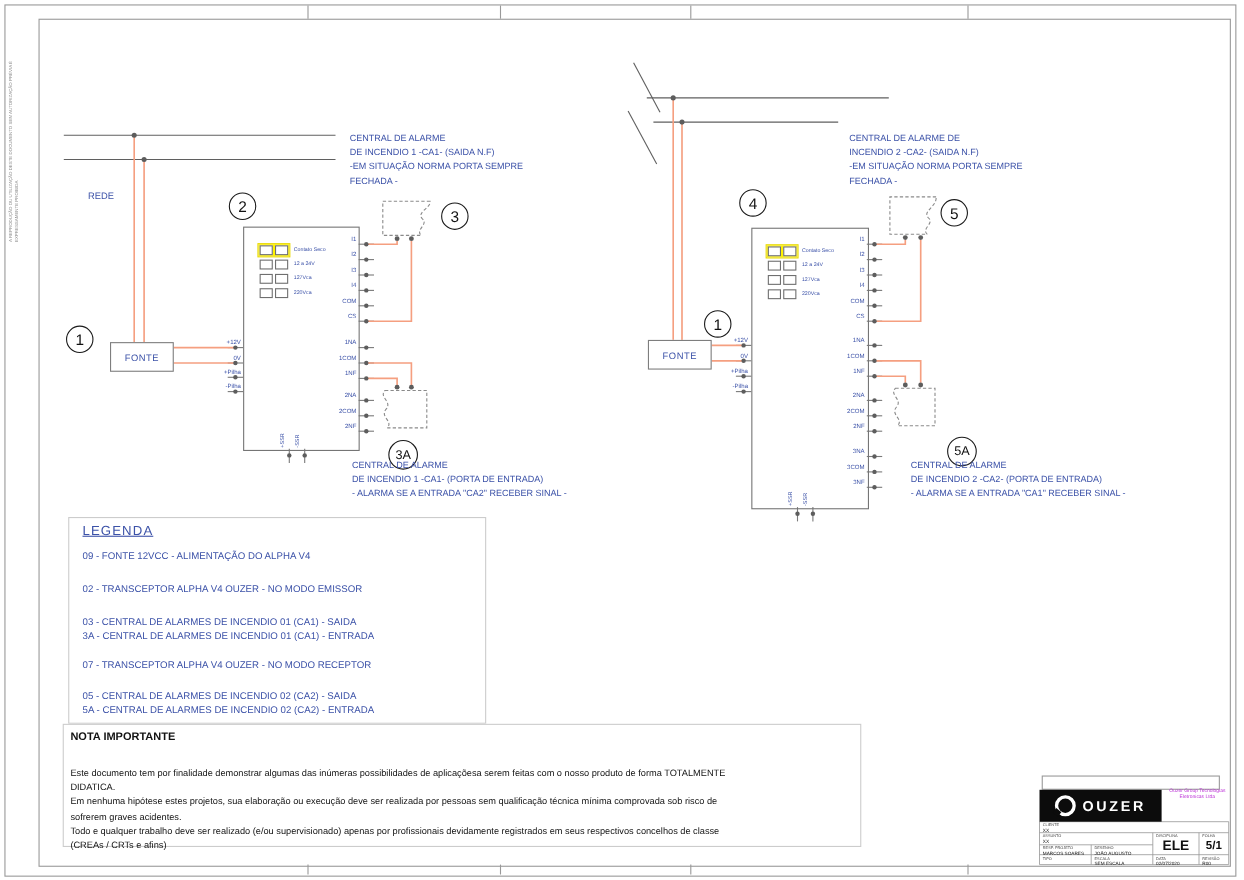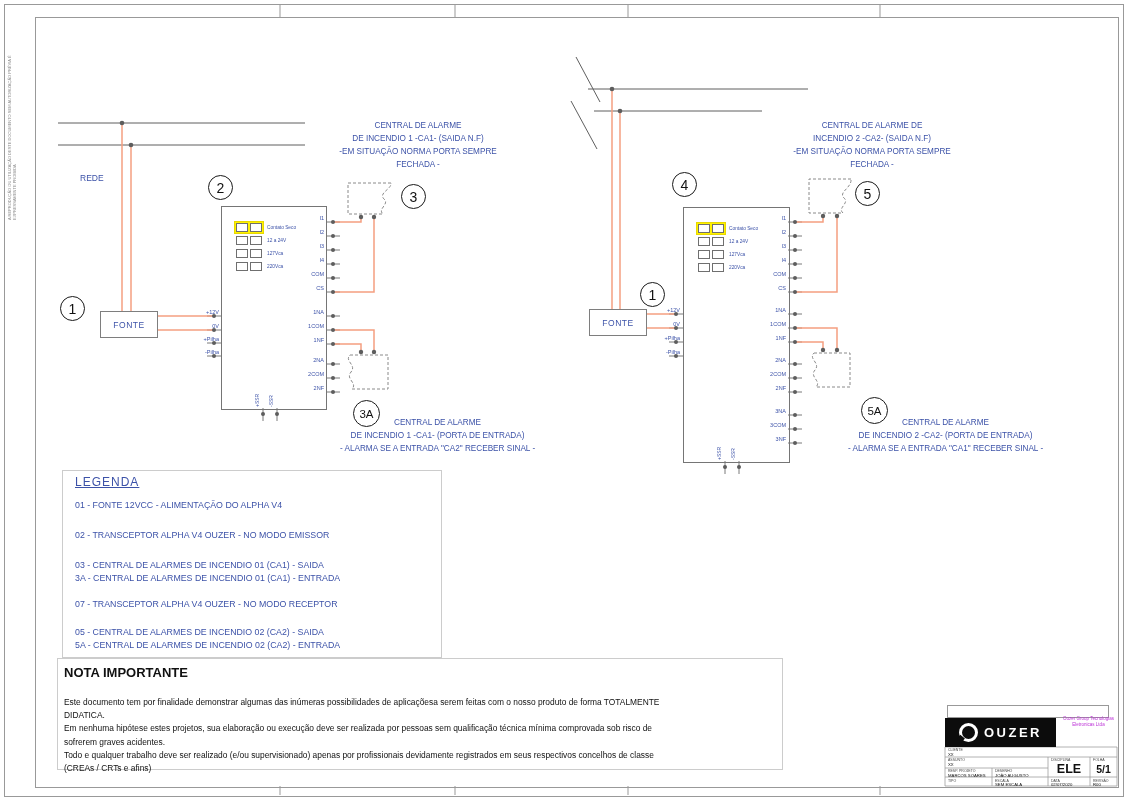--- a/index.html
+++ b/index.html
@@ -11,41 +11,41 @@
     --purple:#BB2FD6;
   }
   html,body{margin:0;padding:0;background:#e9e9e9;}
   #page{position:relative;width:1131px;height:800px;background:#fff;overflow:hidden;
         font-family:"Liberation Sans", sans-serif;-webkit-text-size-adjust:none;}
   #draw{position:absolute;left:0;top:0;}
   .abs{position:absolute;}
   .frame-outer{position:absolute;left:4px;top:4px;width:1118px;height:791px;border:1px solid var(--frame);}
   .frame-inner{position:absolute;left:35px;top:17px;width:1082px;height:769px;border:1px solid var(--frame);}
   .blue{color:var(--blue);}
-  .note-block{position:absolute;color:var(--blue);font-size:8.2px;line-height:13px;text-align:center;white-space:pre-line;}
+  .note-block{position:absolute;color:var(--blue);font-size:8.2px;line-height:13px;text-align:left;white-space:pre-line;}
   .callout{position:absolute;border:1.4px solid #1a1a1a;border-radius:50%;background:#fff;color:#111;
            display:flex;align-items:center;justify-content:center;font-weight:500;}
   .c24{width:23px;height:23px;font-size:14px;}
   .c26{width:25px;height:25px;font-size:11.5px;}
   .device-box{position:absolute;border:1.2px solid #757575;background:transparent;}
   .fonte-box{position:absolute;border:1px solid #7e7e7e;background:#fff;color:var(--blue);
              display:flex;align-items:center;justify-content:center;font-size:8.5px;letter-spacing:.5px;}
   .tlab{position:absolute;font-size:5.5px;color:var(--blue);text-align:right;line-height:6px;}
   .vlab{position:absolute;writing-mode:vertical-rl;transform:rotate(180deg);font-size:5px;color:var(--blue);line-height:6px;}
   .dip{position:absolute;width:95px;}
   .dip-row{display:flex;align-items:center;gap:4px;height:13px;}
   .dip-pair{display:flex;gap:2px;padding:1px;}
   .dip-pair i{display:block;width:10px;height:7px;border:1px solid #6f6f6f;background:#fff;}
   .dip-pair.hl{background:var(--yellow);outline:1.6px solid #e8d900;}
   .dip-label{font-size:4.8px;color:var(--blue);white-space:nowrap;}
   .legend-box{position:absolute;left:62px;top:470px;width:378px;height:186px;border:1px solid #ccc;background:#fff;}
   .legend-title{position:absolute;left:75px;top:475px;font-size:12px;color:var(--blue);text-decoration:underline;letter-spacing:1px;}
   .legend-item{position:absolute;left:75px;font-size:8.8px;color:var(--blue);white-space:nowrap;}
   .nota-box{position:absolute;left:57px;top:658px;width:724px;height:110px;border:1px solid #ccc;background:#fff;}
-  .nota-title{position:absolute;left:64px;top:665px;font-size:13px;color:#111;font-weight:600;}
+  .nota-title{position:absolute;left:64px;top:665px;font-size:10px;color:#111;font-weight:600;}
   .nota-body{position:absolute;left:64px;top:684px;width:706px;font-size:8.4px;line-height:13.2px;color:#111;white-space:pre-line;margin-top:12px;}
   .margin-note{position:absolute;left:7px;top:25px;height:195px;writing-mode:vertical-rl;transform:rotate(180deg);
                font-size:4px;line-height:5px;color:#909090;}
   .tb-strip{position:absolute;left:947px;top:705px;width:160px;height:11px;border:1px solid #999;background:#fff;}
   .tb-logo{position:absolute;left:945px;top:718px;width:111px;height:29px;background:#0c0c0c;
            display:flex;align-items:center;justify-content:center;gap:6px;}
   .logo-ring{width:13px;height:13px;border:3px solid #fff;border-radius:50%;position:relative;}
   .logo-ring:after{content:"";position:absolute;left:-4px;bottom:-2px;width:6px;height:5px;background:#0c0c0c;transform:rotate(40deg);}
   .logo-word{color:#fff;font-weight:700;font-size:13px;letter-spacing:2.5px;}
   .tb-company{position:absolute;left:1057px;top:716px;width:126px;text-align:center;font-size:9px;line-height:11px;
@@ -309,21 +309,21 @@
 -EM SITUAÇÃO NORMA PORTA SEMPRE
 FECHADA -</div>
   <div class="callout c24" style="left:855px;top:181px;">5</div>
   <div class="callout c26" style="left:861px;top:397px;">5A</div>
   <div class="note-block" style="left:828px;top:416px;width:235px;">CENTRAL DE ALARME
 DE INCENDIO 2 -CA2- (PORTA DE ENTRADA)
 - ALARMA SE A ENTRADA "CA1" RECEBER SINAL -</div>
 
   <div class="legend-box"></div>
   <span class="legend-title">LEGENDA</span>
-  <span class="legend-item" style="top:500px;">01 - FONTE 12VCC - ALIMENTAÇÃO DO ALPHA V4</span>
+  <span class="legend-item" style="top:500px;">09 - FONTE 12VCC - ALIMENTAÇÃO DO ALPHA V4</span>
   <span class="legend-item" style="top:530px;">02 - TRANSCEPTOR ALPHA V4 OUZER - NO MODO EMISSOR</span>
   <span class="legend-item" style="top:560px;">03 - CENTRAL DE ALARMES DE INCENDIO 01 (CA1) - SAIDA</span>
   <span class="legend-item" style="top:573px;">3A - CENTRAL DE ALARMES DE INCENDIO 01 (CA1) - ENTRADA</span>
   <span class="legend-item" style="top:599px;">07 - TRANSCEPTOR ALPHA V4 OUZER - NO MODO RECEPTOR</span>
   <span class="legend-item" style="top:627px;">05 - CENTRAL DE ALARMES DE INCENDIO 02 (CA2) - SAIDA</span>
   <span class="legend-item" style="top:640px;">5A - CENTRAL DE ALARMES DE INCENDIO 02 (CA2) - ENTRADA</span>
 
   <div class="nota-box"></div>
   <span class="nota-title">NOTA IMPORTANTE</span>
   <div class="nota-body">Este documento tem por finalidade demonstrar algumas das inúmeras possibilidades de aplicaçõesa serem feitas com o nosso produto de forma TOTALMENTE

